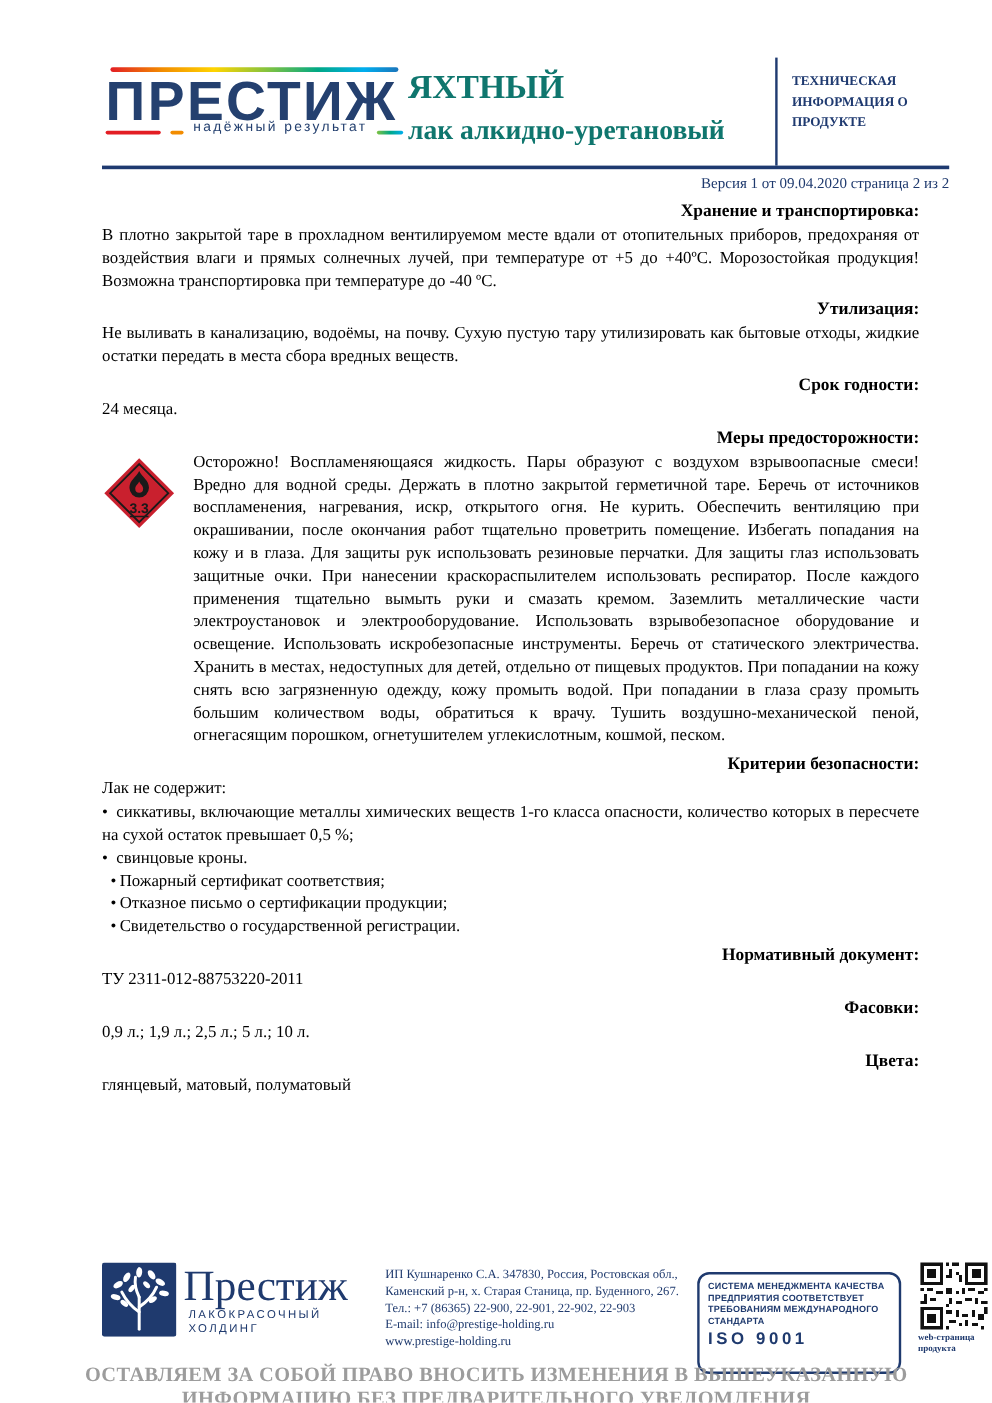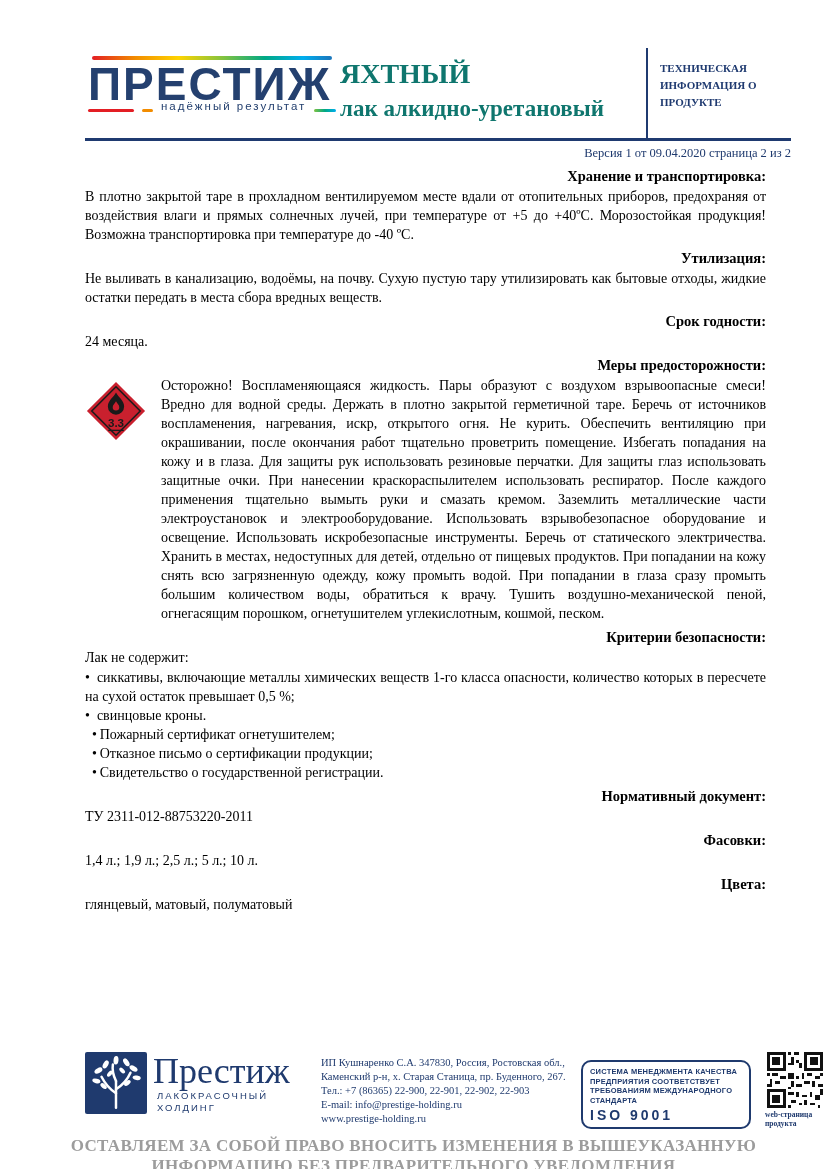--- a/index.html
+++ b/index.html
@@ -47,21 +47,21 @@
   
   .footer{position:absolute;left:85px;top:1052px;width:706px;display:flex;align-items:flex-start;}
   .f-logo-square{flex:0 0 62px;width:62px;height:62px;}
   .f-brand{margin-left:6px;flex:0 0 152px;color:#1f3a6e;}
   .f-brand .name{font-size:36px;line-height:38px;font-weight:400;}
   .f-brand .subs{font-family:"Liberation Sans",sans-serif;font-size:9.5px;font-weight:400;
     letter-spacing:2px;line-height:12px;margin-left:4px;}
   .f-contact{margin-left:16px;flex:0 0 252px;color:#1f3a6e;font-size:10.5px;line-height:14px;padding-top:4px;}
   .f-contact .link{color:#1f3a6e;text-decoration:none;}
   .f-iso{margin-left:8px;flex:0 0 152px;border:2px solid #1f3a6e;border-radius:10px;
-    padding:5px 7px 4px 7px;color:#1f3a6e;font-family:"Liberation Sans",sans-serif;margin-top:8px;}
+    padding:5px 7px 20px 7px;color:#1f3a6e;font-family:"Liberation Sans",sans-serif;margin-top:8px;}
   .f-iso .iso-text{font-size:7.5px;font-weight:700;line-height:9.5px;letter-spacing:.2px;}
   .f-iso .iso-std{font-size:14px;font-weight:700;letter-spacing:3px;margin-top:2px;}
   .f-qr{margin-left:14px;flex:0 0 60px;text-align:left;}
   .f-qr svg{width:56px;height:56px;display:block;margin:0 auto;}
   .qr-caption{font-size:7.5px;font-weight:700;color:#1f3a6e;line-height:9px;margin-top:2px;width:60px;}
   .disclaimer{position:absolute;left:0;top:1136px;width:827px;text-align:center;
     color:#9c9c9c;font-weight:700;font-size:17px;letter-spacing:.3px;}
 </style>
 </head>
 <body>
@@ -116,30 +116,30 @@
     </div>
 
     <h3>Критерии безопасности:</h3>
     <p class="plainline">Лак не содержит:</p>
     <ul class="bullets flush">
       <li>сиккативы, включающие металлы химических веществ 1-го класса опасности, количество которых в пересчете на сухой остаток превышает 0,5 %;</li>
       <li>свинцовые кроны.</li>
     </ul>
 
     <ul class="bullets indented">
-      <li>Пожарный сертификат огнетушителем;</li>
+      <li>Пожарный сертификат соответствия;</li>
       <li>Отказное письмо о сертификации продукции;</li>
       <li>Свидетельство о государственной регистрации.</li>
     </ul>
 
     <h3>Нормативный документ:</h3>
     <p>ТУ 2311-012-88753220-2011</p>
 
     <h3>Фасовки:</h3>
-    <p>1,4 л.; 1,9 л.; 2,5 л.; 5 л.; 10 л.</p>
+    <p>0,9 л.; 1,9 л.; 2,5 л.; 5 л.; 10 л.</p>
 
     <h3>Цвета:</h3>
     <p>глянцевый, матовый, полуматовый</p>
   </div>
 
   <div class="footer">
 
     <svg class="f-logo-square" viewBox="0 0 60 60">
       <rect x="0" y="0" width="60" height="60" rx="2" fill="#1f3a6e"></rect>
       <g stroke="#fff" stroke-width="2.4" fill="none" stroke-linecap="round">

